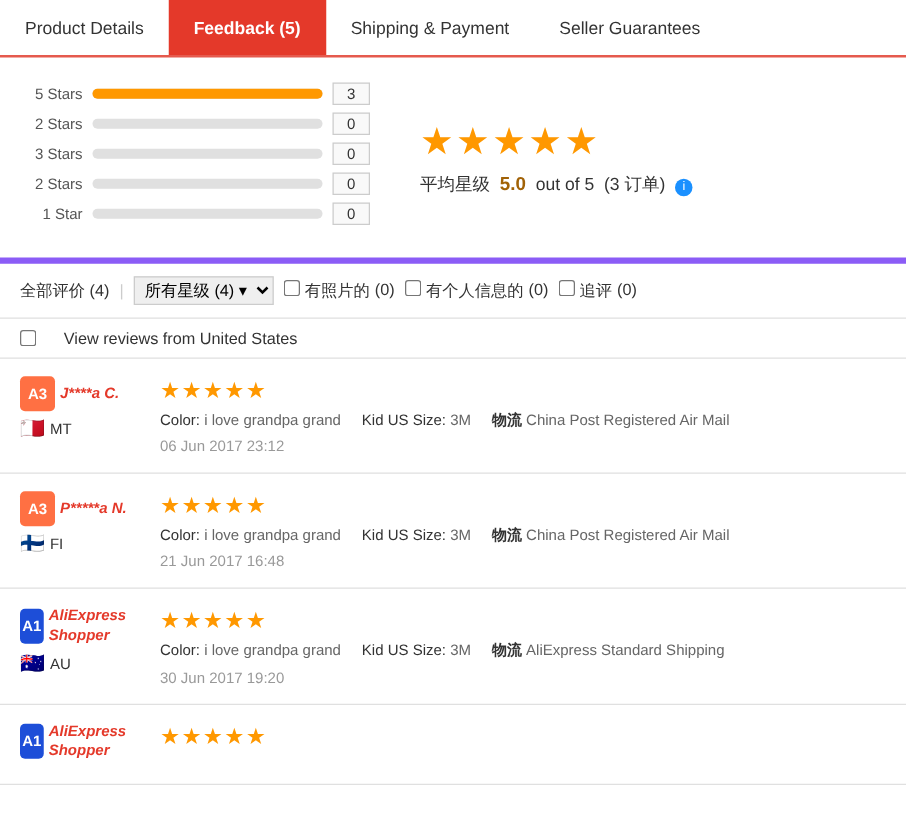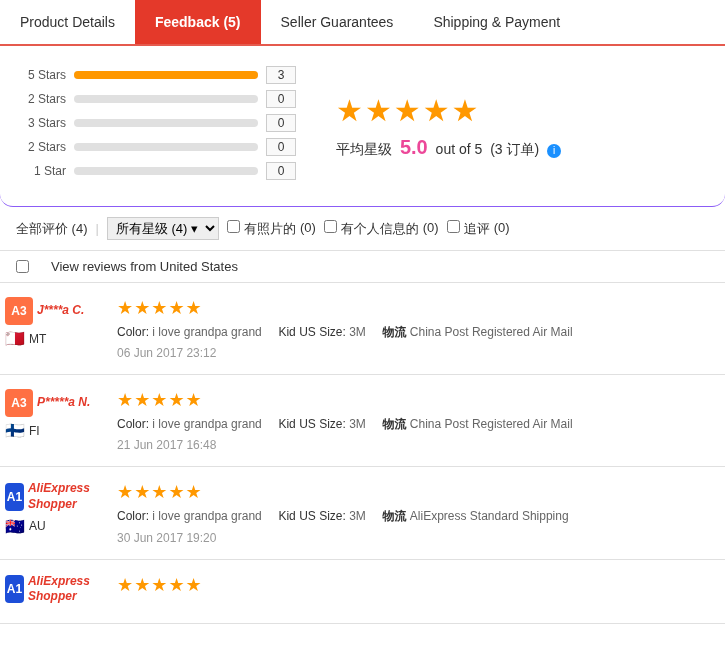--- a/index.html
+++ b/index.html
@@ -18,22 +18,21 @@
       background: #e4392a;
       color: #fff;
       font-weight: bold;
     }
 
     
     .rating-summary {
       display: flex;
       padding: 20px 16px;
       gap: 20px;
-      border-bottom: 1px solid #8b5cf6;
-      border-radius: 13px;
+      border-bottom: 5px solid #8b5cf6;
     }
     .star-bars { flex: 0 0 280px; }
     .star-row {
       display: flex;
       align-items: center;
       margin-bottom: 6px;
       gap: 8px;
     }
     .star-label { font-size: 12px; color: #555; width: 50px; text-align: right; }
     .bar-bg { flex: 1; height: 8px; background: #e0e0e0; border-radius: 4px; }
@@ -42,21 +41,21 @@
       width: 30px;
       text-align: center;
       font-size: 12px;
       border: 1px solid #ccc;
       padding: 1px 4px;
       background: #f9f9f9;
     }
     .rating-display { display: flex; flex-direction: column; justify-content: center; padding-left: 20px; }
     .stars-large { color: #ff9800; font-size: 30px; letter-spacing: 2px; }
     .avg-text { margin-top: 8px; font-size: 14px; color: #333; }
-    .avg-num { color: #ec4899; font-weight: bold; font-size: 20px; }
+    .avg-num { color: #a16207; font-weight: bold; font-size: 15px; }
     .info-icon {
       display: inline-block;
       width: 14px; height: 14px;
       background: #1a90ff;
       color: #fff;
       border-radius: 50%;
       font-size: 10px;
       text-align: center;
       line-height: 14px;
       cursor: pointer;
@@ -84,21 +83,21 @@
       display: flex;
       align-items: center;
       gap: 22px;
       font-size: 13px;
     }
     .view-us input[type=checkbox] { margin: 0; cursor: pointer; }
 
     
     .review-row {
       display: flex;
-      padding: 14px 5px;
+      padding: 14px 16px;
       border-bottom: 1px solid #e0e0e0;
       gap: 12px;
     }
     .reviewer-info { flex: 0 0 100px; display: flex; flex-direction: column; align-items: flex-start; gap: 4px; }
     .avatar {
       width: 28px; height: 28px;
       background: #e4392a;
       color: #fff;
       border-radius: 4px;
       font-size: 12px;
@@ -119,22 +118,22 @@
     .review-date { font-size: 12px; color: #999; }
 
     .shopper-name { font-size: 12px; color: #e4392a; font-weight: bold; line-height: 1.3; }
   </style>
 </head>
 <body>
 
 <div style="display:flex; border-bottom: 2px solid #e55a4e;">
   <button class="tab">Product Details</button>
   <button class="tab active">Feedback (5)</button>
+  <button class="tab">Shipping &amp; Payment</button>
   <button class="tab">Seller Guarantees</button>
-  <button class="tab">Shipping &amp; Payment</button>
 </div>
 
 <div class="rating-summary">
   <div class="star-bars">
     <div class="star-row">
       <span class="star-label">5 Stars</span>
       <div class="bar-bg">
         <div class="bar-fill" style="width:100%"></div>
       </div>
       <span class="star-count">3</span>

